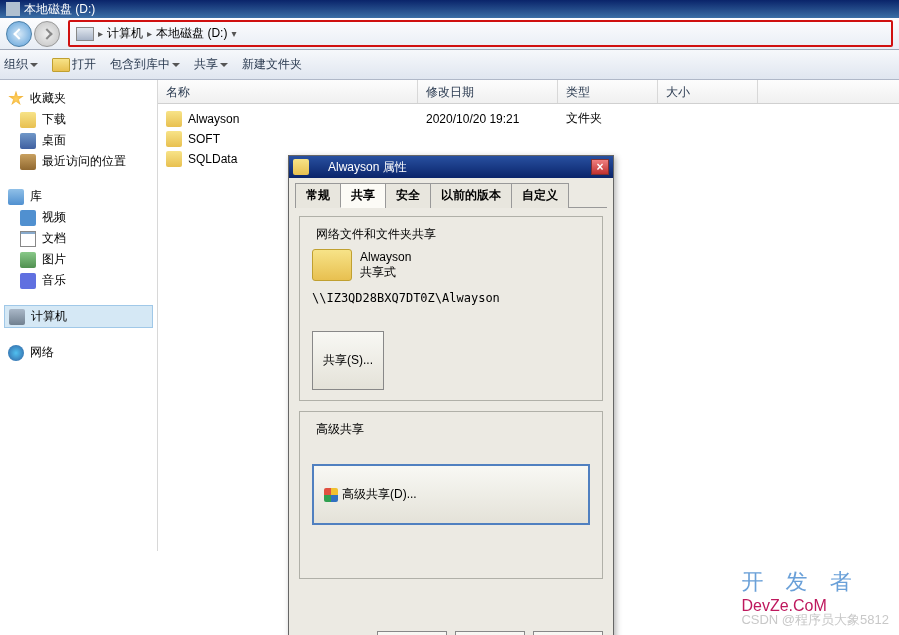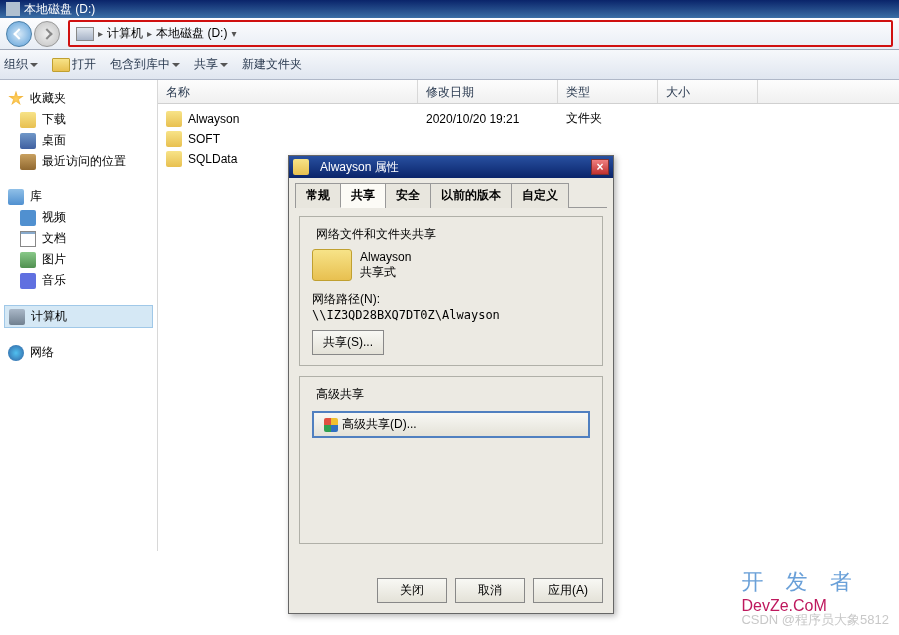--- a/index.html
+++ b/index.html
@@ -49,31 +49,31 @@
 .content { flex: 1; position: relative; }
 .columns { display: flex; height: 24px; border-bottom: 1px solid #d0d0d0; background: linear-gradient(#fdfdfd, #f0f0f0); }
 .col-h { padding: 4px 8px; border-right: 1px solid #d8d8d8; color: #2a3a50; }
 .file-list { padding: 4px 0; }
 .file-row { display: flex; align-items: center; }
 .file-cell { padding: 2px 8px; display: flex; align-items: center; gap: 6px; }
 
 
 .dialog { position: absolute; left: 288px; top: 155px; width: 326px; background: #eceae3; border: 1px solid #666; box-shadow: 2px 2px 6px rgba(0,0,0,0.3); }
 .dlg-title { background: linear-gradient(#2850a0, #0a246a); color: #fff; height: 22px; display: flex; align-items: center; padding: 0 4px; justify-content: space-between; }
-.dlg-title-left { display: flex; align-items: center; gap: 11px; }
+.dlg-title-left { display: flex; align-items: center; gap: 19px; }
 .dlg-close { width: 18px; height: 16px; background: linear-gradient(#f08080, #c03030); border: 1px solid #803030; color: #fff; text-align: center; line-height: 14px; font-weight: bold; }
 .dlg-tabs { display: flex; border-bottom: 1px solid #999; margin: 4px 6px 0; font-weight: bold; }
 .dlg-tab { padding: 3px 10px; border: 1px solid #999; border-bottom: none; background: #e8e6de; position: relative; top: 1px; margin-right: -1px; }
 .dlg-tab.active { background: #fcfbf6; border-bottom: 1px solid #fcfbf6; }
 .dlg-body { padding: 8px 10px; }
 .dlg-group { border: 1px solid #b0b0a8; padding: 10px 12px; margin-bottom: 10px; }
 .dlg-group-title { margin-top: -16px; background: #eceae3; display: inline-block; padding: 0 4px; }
 .dlg-icon-row { display: flex; align-items: center; gap: 8px; margin: 6px 0 10px; }
 .big-folder { width: 40px; height: 32px; background: linear-gradient(#f7e388, #e8c050); border-radius: 3px; border: 1px solid #c0a030; }
-.dlg-btn { border: 1px solid #888; background: linear-gradient(#f8f8f4, #e4e2d8); padding: 3px 10px; margin-top: 8px; display: inline-block; }
+.dlg-btn { border: 1px solid #888; background: linear-gradient(#f8f8f4, #e4e2d8); padding: 20px 10px; margin-top: 26px; display: inline-block; }
 .dlg-btn.adv { display: flex; align-items: center; gap: 4px; border: 2px solid #5080c0; }
 .shield { width: 14px; height: 14px; background: conic-gradient(#f0c030 0 25%, #3070c0 25% 50%, #30a050 50% 75%, #e05040 75% 100%); border-radius: 2px; }
 .dlg-footer { display: flex; justify-content: flex-end; gap: 8px; padding: 8px 10px 10px; }
 .dlg-footer .dlg-btn { min-width: 70px; text-align: center; }
 
 .watermark { position: absolute; right: 10px; bottom: 6px; color: #6aa0d8; font-family: Arial; }
 .watermark .big { font-size: 22px; letter-spacing: 8px; }
 .watermark .sub { font-size: 16px; color: #be185d; }
 .watermark .csdn { color: #c8c8c8; font-size: 13px; margin-top: -4px; text-align: right; }
 </style>
@@ -234,21 +234,20 @@
   <div class="dlg-body">
     <div class="dlg-group">
       <div class="dlg-group-title">网络文件和文件夹共享</div>
       <div class="dlg-icon-row">
         <div class="big-folder"></div>
         <div>
           <div>Alwayson</div>
           <div>共享式</div>
         </div>
       </div>
-      <div>网络路径(N):</div>
       <div style="font-family:Consolas,monospace">\\IZ3QD28BXQ7DT0Z\Alwayson</div>
       <div class="dlg-btn">共享(S)...</div>
     </div>
     <div class="dlg-group" style="height:168px">
       <div class="dlg-group-title">高级共享</div>
       <div class="dlg-btn adv">
         <span class="shield"></span>
         <span>高级共享(D)...</span>
       </div>
     </div>

